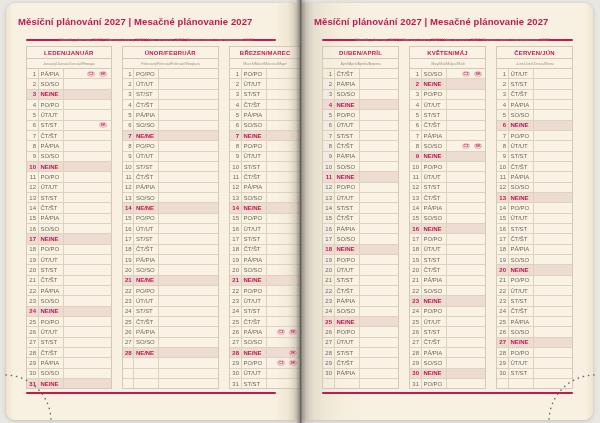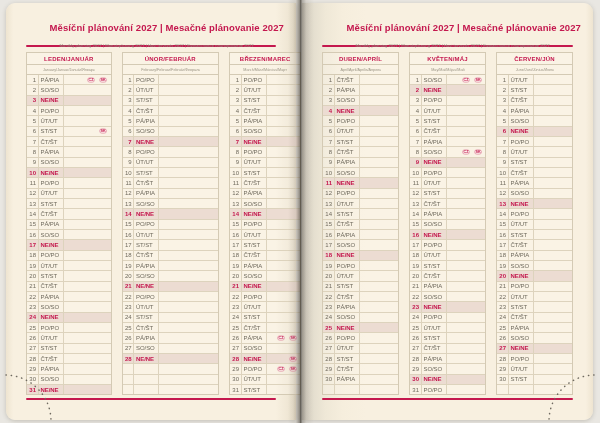--- a/index.html
+++ b/index.html
@@ -29,22 +29,22 @@
       rgba(120,110,95,0) 0%,
       rgba(120,110,95,0.18) 30%,
       rgba(82,76,66,0.55) 44%,
       rgba(60,56,48,0.8) 49%,
       rgba(100,95,86,0.45) 54%,
       rgba(160,152,140,0.22) 70%,
       rgba(160,152,140,0) 100%);
   }
   .page-inner{position:absolute;inset:0;padding:13px 12px 0 12px;}
   .page-title{
-    text-align:right;color:#c4184e;font-weight:bold;
-    font-size:9.5px;letter-spacing:0.1px;line-height:11px;margin-top:6px;
+    text-align:left;color:#c4184e;font-weight:bold;
+    font-size:9.5px;letter-spacing:0.1px;line-height:11px;
     white-space:nowrap;
   }
   .page-subtitle{
     text-align:center;color:#928d7f;margin-top:1px;height:8px;white-space:nowrap;
   }
   .page-subtitle .sub-inner{
     display:inline-block;font-size:6px;transform:scale(0.7);transform-origin:center top;
   }
   .rule{height:2px;background:#c4184e;margin:3px 8px 0 8px;border-radius:1px;}
   .rule.bottom{margin-top:3px;height:1.6px;}

